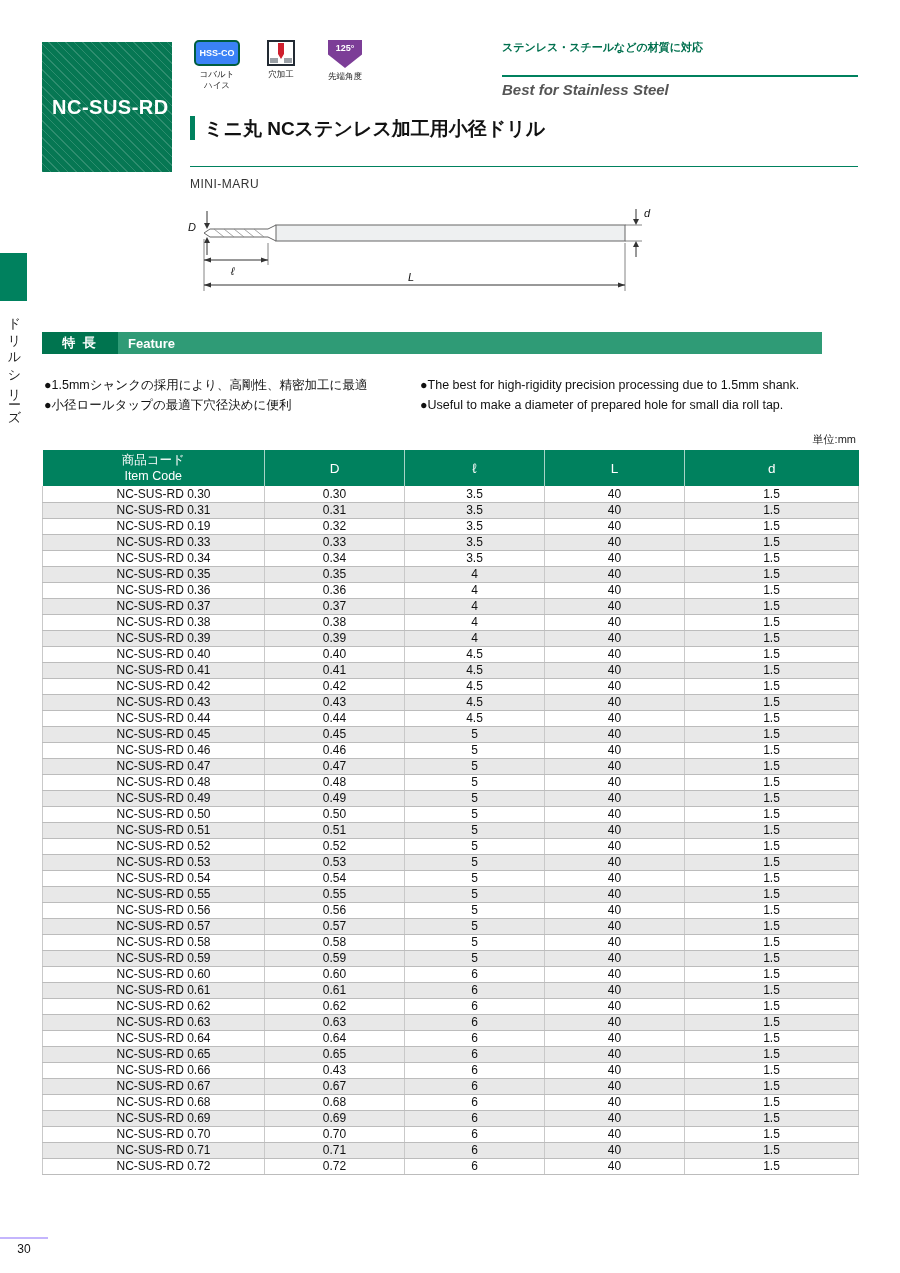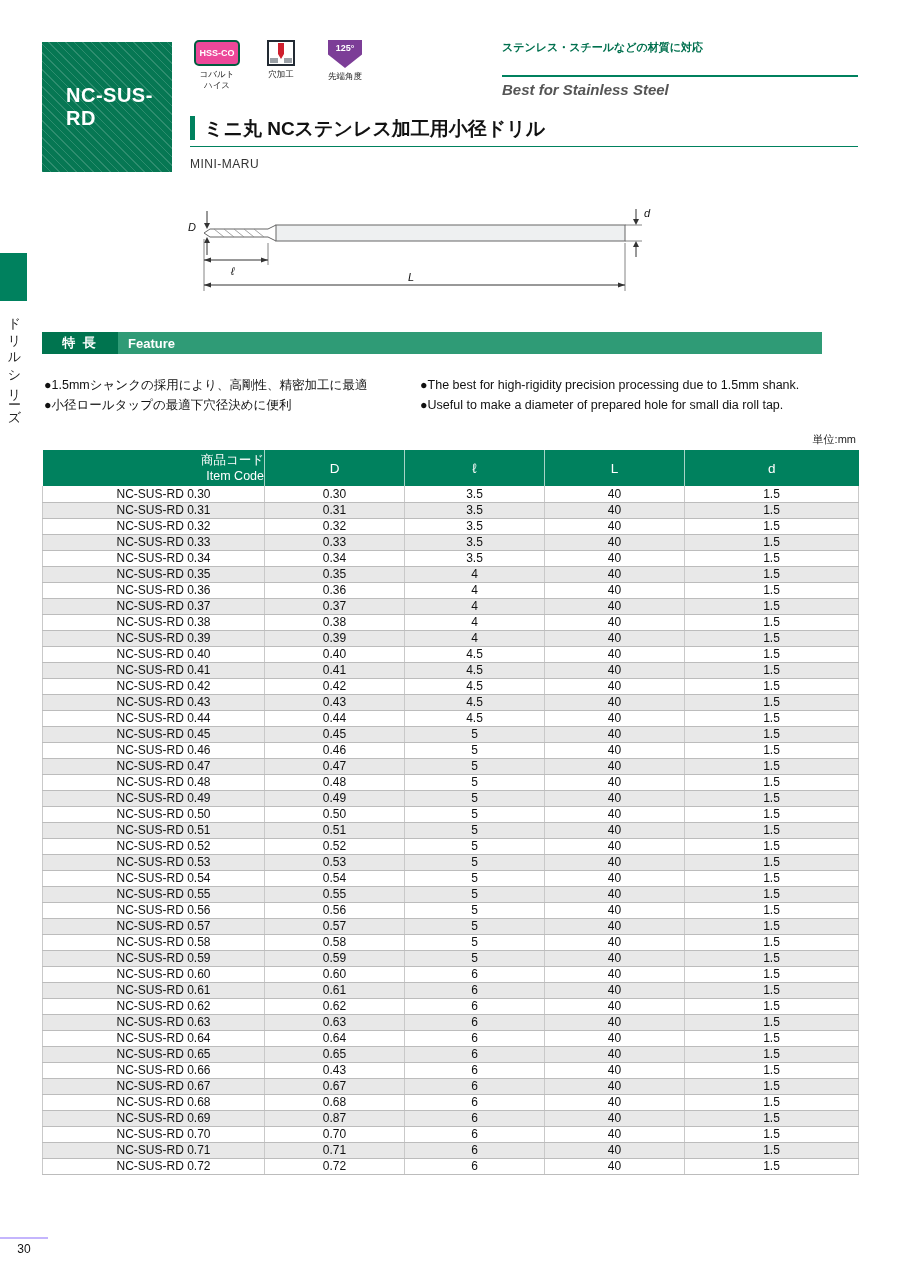--- a/index.html
+++ b/index.html
@@ -4,42 +4,42 @@
 <style>
   * { margin:0; padding:0; box-sizing:border-box; }
   body { font-family:"Liberation Sans","DejaVu Sans",sans-serif; background:#fff; }
   .page { position:relative; width:900px; height:1273px; background:#fff; overflow:hidden; }
 
   
   .badge { position:absolute; left:42px; top:42px; width:130px; height:130px;
     background-color:#067753;
     background-image:repeating-linear-gradient(45deg, rgba(255,255,255,0.16) 0 1px, transparent 1px 6px);
     display:flex; align-items:center; }
-  .badge span { color:#fff; font-weight:bold; font-size:20px; padding-left:24px; letter-spacing:0.5px; }
+  .badge span { color:#fff; font-weight:bold; font-size:20px; padding-left:10px; letter-spacing:0.5px; }
 
   
   .icons { position:absolute; left:190px; top:40px; display:flex; gap:10px; align-items:flex-start; }
   .icon-item { display:flex; flex-direction:column; align-items:center; width:54px; }
-  .icon-hss { width:46px; height:26px; background:#ec4899; border:2px solid #005d3f; border-radius:5px;
+  .icon-hss { width:46px; height:26px; background:#3b82f6; border:2px solid #005d3f; border-radius:5px;
     color:#fff; font-size:9px; font-weight:bold; display:flex; align-items:center; justify-content:center; }
   .icon-hole { width:28px; height:26px; border:2px solid #222a33; background:#fff;
     display:flex; align-items:center; justify-content:center; }
   .icon-angle { width:34px; height:28px; background:#7c3d97;
     clip-path:polygon(0 0,100% 0,100% 52%,50% 100%,0 52%);
     color:#fff; font-size:9px; font-weight:bold; display:flex; justify-content:center; padding-top:3px; }
   .icon-caption { font-size:8.5px; color:#222; text-align:center; line-height:1.25; margin-top:3px; }
 
   
   .tagline { position:absolute; right:42px; top:40px; width:356px; }
   .tagline-jp { font-size:11px; font-weight:bold; color:#00704e; border-bottom:2px solid #00815e; padding-bottom:20px; }
   .tagline-en { font-size:15px; font-weight:bold; font-style:italic; color:#555; margin-top:4px; }
 
   
   .title-block { position:absolute; left:190px; top:116px; width:668px; }
-  .title-row { display:flex; gap:9px; border-bottom:1px solid #00815e; padding-bottom:4px; }
+  .title-row { display:flex; gap:9px; border-bottom:1px solid #00815e; padding-bottom:24px; }
   .title-bar { width:5px; height:24px; background:#00815e; }
   .title-text { font-size:19px; font-weight:bold; color:#111; }
   .subtitle { font-size:12px; color:#333; margin-top:10px; letter-spacing:0.5px; }
 
   
   .sidebar-tab { position:absolute; left:0; top:253px; width:27px; height:48px; background:#00815e; }
   .sidebar-label { position:absolute; left:5px; top:308px; writing-mode:vertical-rl; text-orientation:upright;
     font-size:13px; color:#222; letter-spacing:3px; }
 
   
@@ -56,21 +56,21 @@
   .bullets-jp { position:absolute; left:44px; top:375px; font-size:12.5px; color:#111; line-height:20px; width:370px; }
   .bullets-en { position:absolute; left:420px; top:375px; font-size:12.5px; color:#111; line-height:20px; width:440px; }
 
   .unit-note { position:absolute; right:44px; top:432px; font-size:11px; color:#222; }
 
   
   .spec-table { position:absolute; left:42px; top:450px; width:816px; border-collapse:collapse; table-layout:fixed; }
   .spec-table th { background:#00815e; color:#fff; font-size:13.5px; font-weight:normal; height:36px;
     border-right:1px solid rgba(255,255,255,.65); vertical-align:middle; text-align:center; }
   .spec-table th:last-child { border-right:none; }
-  .th-line { display:block; font-size:12.5px; line-height:16px;text-align:right; }
+  .th-line { display:block; font-size:12.5px; line-height:16px; }
   .spec-table td { font-size:12px; color:#111; text-align:center; height:16px; padding:0;
     border-bottom:1px solid #bcbcbc; border-right:1px solid #c9c9c9; background:#fff; }
   .spec-table td:first-child { border-left:1px solid #c9c9c9;padding-left:20px; }
   .spec-table tr.alt td { background:#e8e8e8; }
 
   
   .footer-page { position:absolute; left:0; top:1237px; width:48px; border-top:2px solid #c4b5fd;
     text-align:center; font-size:12px; color:#111; padding-top:3px; }
 </style>
 </head>
@@ -211,21 +211,21 @@
           <td>1.5</td>
         </tr>
         <tr class="alt">
           <td>NC-SUS-RD 0.31</td>
           <td>0.31</td>
           <td>3.5</td>
           <td>40</td>
           <td>1.5</td>
         </tr>
         <tr>
-          <td>NC-SUS-RD 0.32</td>
+          <td>NC-SUS-RD 0.19</td>
           <td>0.32</td>
           <td>3.5</td>
           <td>40</td>
           <td>1.5</td>
         </tr>
         <tr class="alt">
           <td>NC-SUS-RD 0.33</td>
           <td>0.33</td>
           <td>3.5</td>
           <td>40</td>
@@ -471,21 +471,21 @@
         </tr>
         <tr>
           <td>NC-SUS-RD 0.68</td>
           <td>0.68</td>
           <td>6</td>
           <td>40</td>
           <td>1.5</td>
         </tr>
         <tr class="alt">
           <td>NC-SUS-RD 0.69</td>
-          <td>0.87</td>
+          <td>0.69</td>
           <td>6</td>
           <td>40</td>
           <td>1.5</td>
         </tr>
         <tr>
           <td>NC-SUS-RD 0.70</td>
           <td>0.70</td>
           <td>6</td>
           <td>40</td>
           <td>1.5</td>

